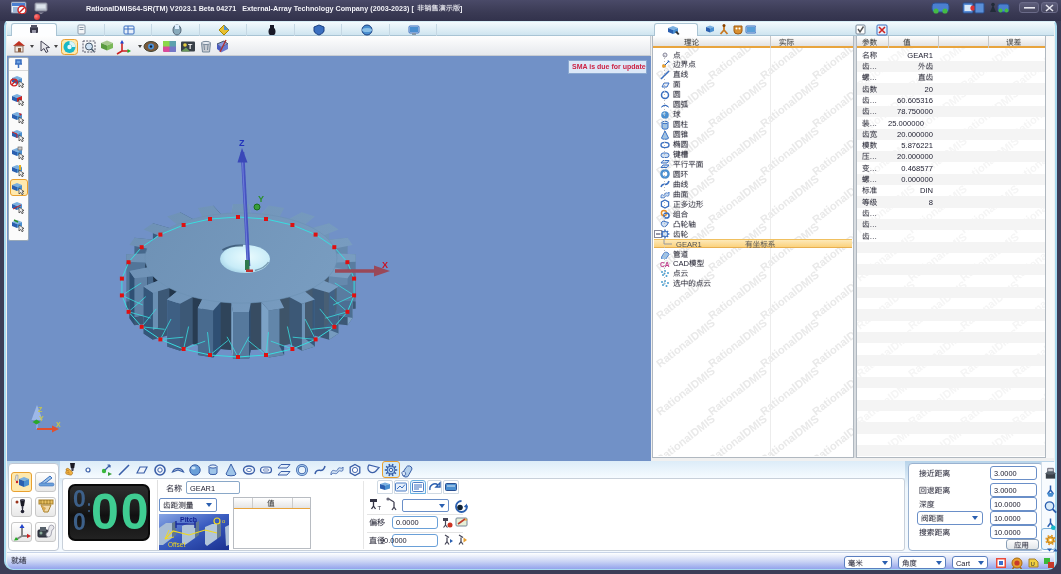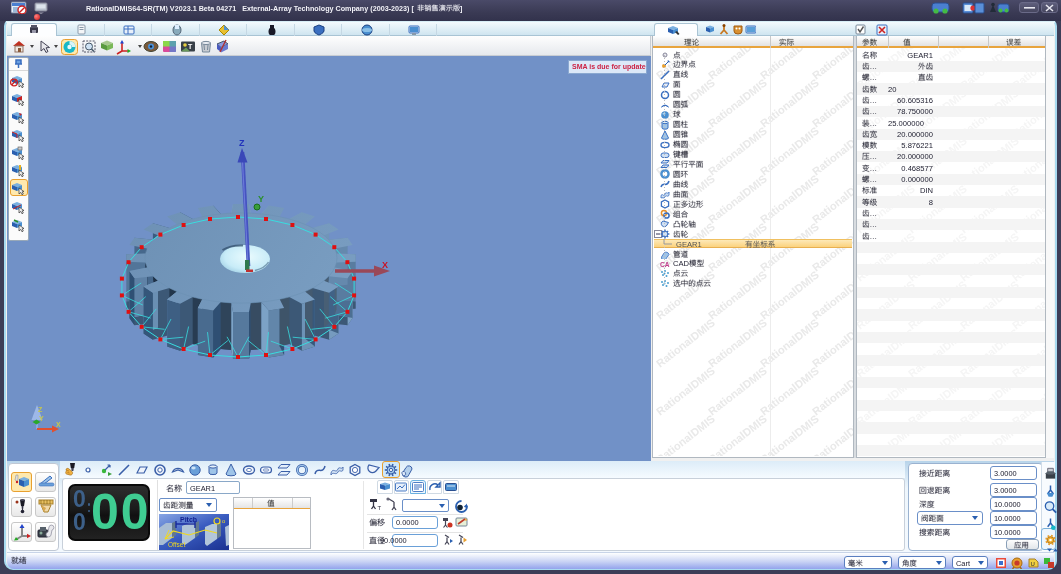--- a/index.html
+++ b/index.html
@@ -901,21 +901,21 @@
       <use href="#u76f4" transform="translate(0.00,6.99) scale(0.00760,-0.00760)"></use>
       <use href="#u9f7f" transform="translate(7.60,6.99) scale(0.00760,-0.00760)"></use>
     </g>
   </svg>
 <svg class="abs" style="left:862.00px;top:84.60px;overflow:visible" width="15.2" height="9.9" viewBox="0 0 15.2 9.9">
     <g fill="#223" stroke="#223" stroke-width="30">
       <use href="#u9f7f" transform="translate(0.00,6.99) scale(0.00760,-0.00760)"></use>
       <use href="#u6570" transform="translate(7.60,6.99) scale(0.00760,-0.00760)"></use>
     </g>
   </svg>
-<div class="txt" style="left:888px;top:84.60000000000001px;font-size:7.6px;color:#223;font-weight:normal;width:45px;">20</div>
+<div class="txt" style="left:888px;top:84.60000000000001px;font-size:7.6px;color:#223;font-weight:normal;width:45px;text-align:right;">20</div>
 <svg class="abs" style="left:862.00px;top:95.90px;overflow:visible" width="7.6" height="9.9" viewBox="0 0 7.6 9.9">
     <g fill="#223" stroke="#223" stroke-width="30">
       <use href="#u9f7f" transform="translate(0.00,6.99) scale(0.00760,-0.00760)"></use>
     </g>
   </svg>
 <div class="txt" style="left:869.60px;top:95.9px;font-size:7.6px;color:#223;font-weight:normal;">…</div>
 <div class="txt" style="left:888px;top:95.9px;font-size:7.6px;color:#223;font-weight:normal;width:45px;text-align:right;">60.605316</div>
 <svg class="abs" style="left:862.00px;top:107.20px;overflow:visible" width="7.6" height="9.9" viewBox="0 0 7.6 9.9">
     <g fill="#223" stroke="#223" stroke-width="30">
       <use href="#u9f7f" transform="translate(0.00,6.99) scale(0.00760,-0.00760)"></use>

